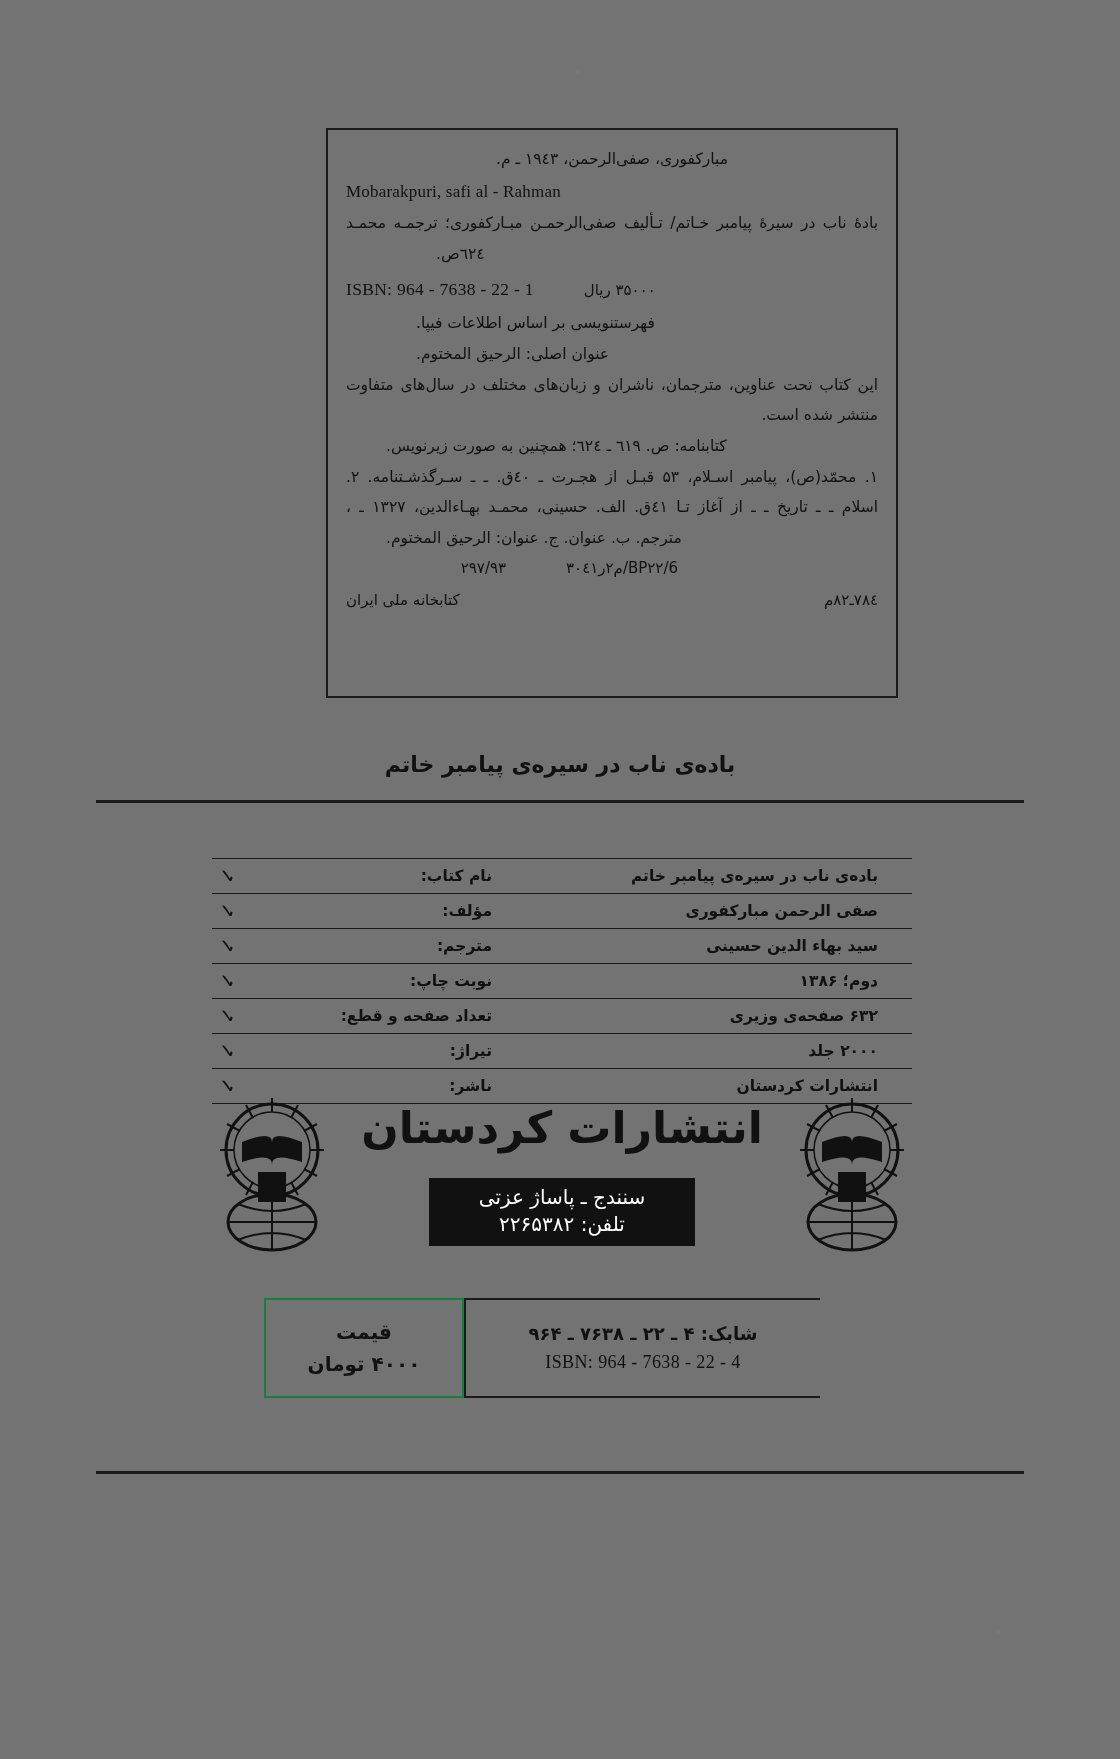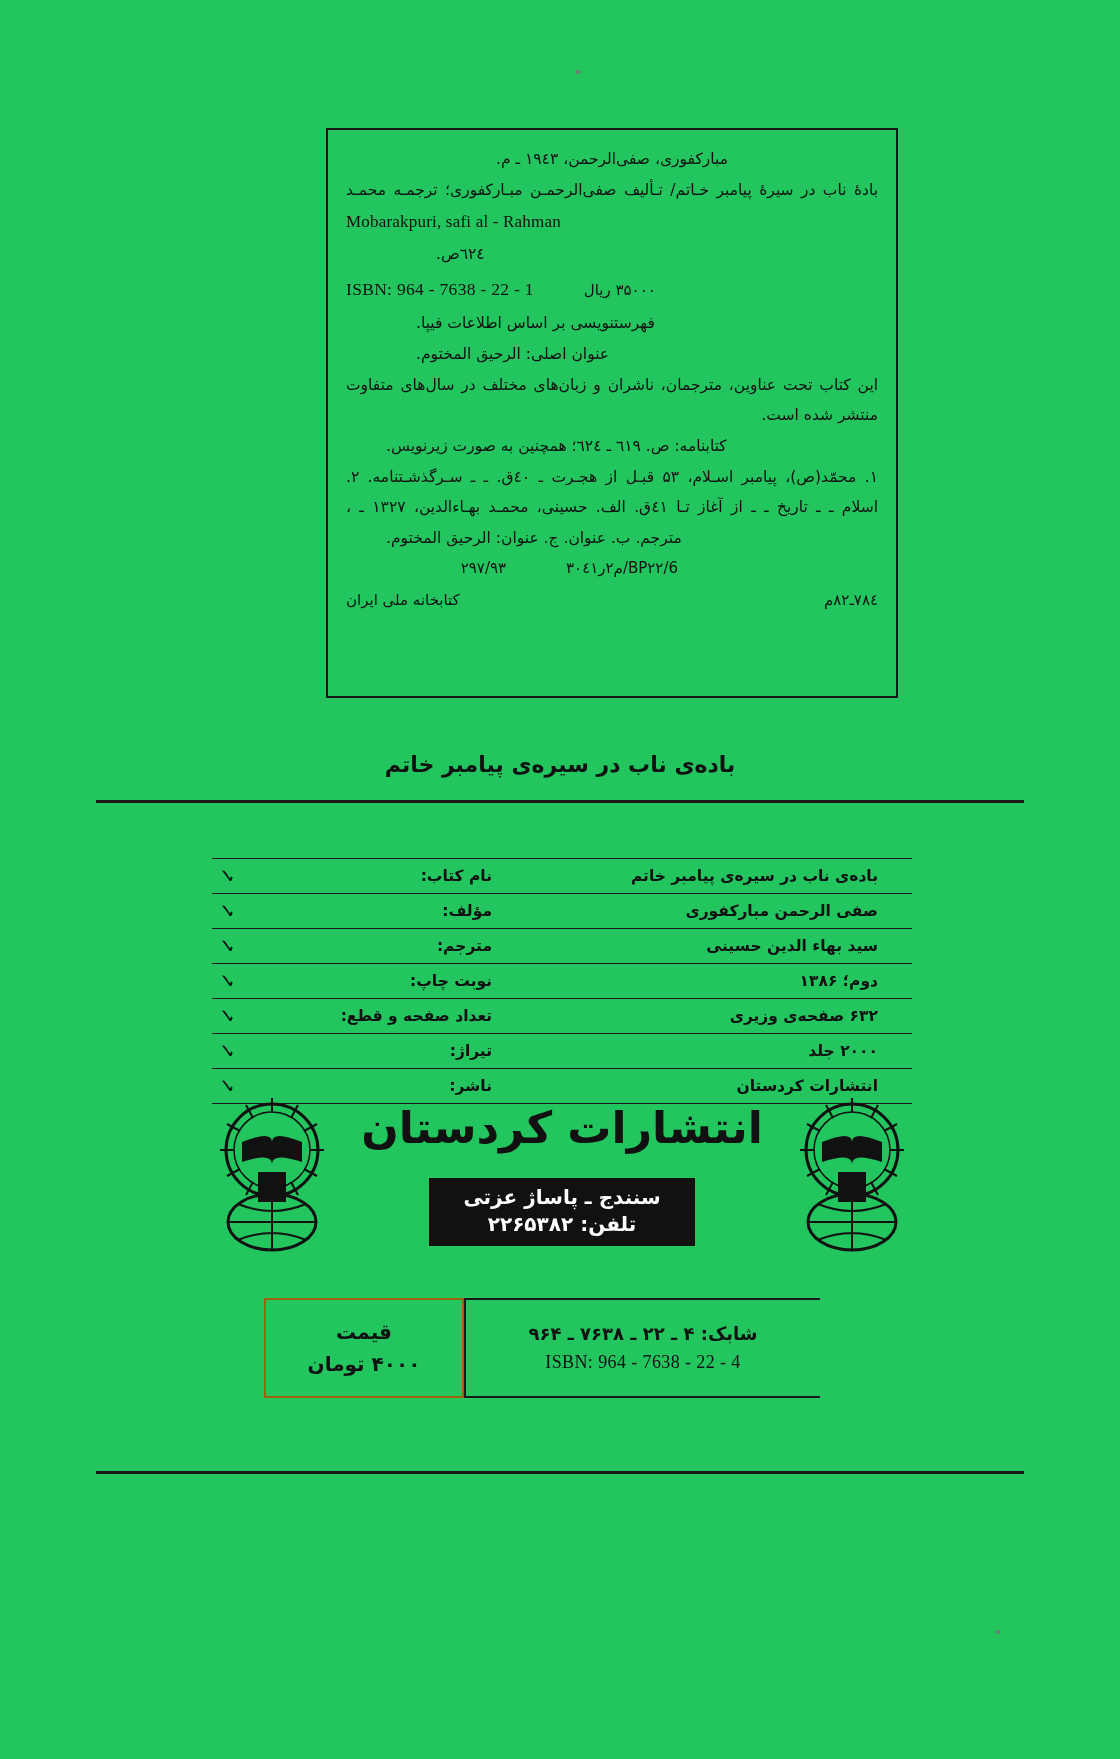--- a/index.html
+++ b/index.html
@@ -12,21 +12,21 @@
     height: 1759px;
     position: relative;
     font-family: "DejaVu Sans", sans-serif;
     color: #111;
     overflow: hidden;
   }
 
   .page {
     position: absolute;
     inset: 0;
-    background: #22c55e;
+    background: #737373;
   }
 
   
   .cip-box {
     position: absolute;
     top: 128px;
     right: 222px;
     width: 572px;
     height: 570px;
     border: 2px solid #1a1a1a;
@@ -180,37 +180,37 @@
   .addr-box {
     position: absolute;
     top: 88px;
     left: 50%;
     transform: translateX(-50%);
     background: #111;
     color: #fff;
     padding: 6px 18px 8px 18px;
     text-align: center;
     font-size: 20px;
-    font-weight: bold;
+    font-weight: normal;
     line-height: 1.35;
     width: 230px;
   }
 
   
   .bottom-boxes {
     position: absolute;
     top: 1298px;
     right: 300px;
     display: flex;
     flex-direction: row-reverse;
     align-items: stretch;
     direction: rtl;
   }
   .price-box {
-    border: 2px solid #a16207;
+    border: 2px solid #15803d;
     width: 196px;
     height: 96px;
     display: flex;
     flex-direction: column;
     justify-content: center;
     align-items: center;
     font-size: 20px;
     font-weight: bold;
     gap: 8px;
   }
@@ -238,22 +238,22 @@
 </head>
 <body>
 
 <div class="page">
 
   <div class="dot" style="top:70px; right:540px;"></div>
   <div class="dot" style="top:1630px; right:120px;"></div>
 
   <div class="cip-box">
     <div class="cip-line cip-center">مبارکفوری، صفی‌الرحمن، ۱۹٤۳ ـ م.</div>
+    <div class="cip-line ltr">Mobarakpuri, safi al - Rahman</div>
     <div class="cip-line justify">بادهٔ ناب در سیرهٔ پیامبر خـاتم/ تـألیف صفی‌الرحمـن مبـارکفوری؛ ترجمـه محمـد</div>
-    <div class="cip-line ltr">Mobarakpuri, safi al - Rahman</div>
     <div class="cip-line" style="text-align:left; padding-left:90px;">٦۲٤ص.</div>
 
     <div class="cip-row">
       <span class="isbn">ISBN: 964 - 7638 - 22 - 1</span>
       <span class="price">۳۵۰۰۰ ریال</span>
     </div>
 
     <div class="cip-line" style="text-align:left; padding-left:70px;">فهرستنویسی بر اساس اطلاعات فیپا.</div>
     <div class="cip-line" style="text-align:left; padding-left:70px;">عنوان اصلی: الرحیق المختوم.</div>
     <div class="cip-line justify">این کتاب تحت عناوین، مترجمان، ناشران و زبان‌های مختلف در سال‌های متفاوت</div>

